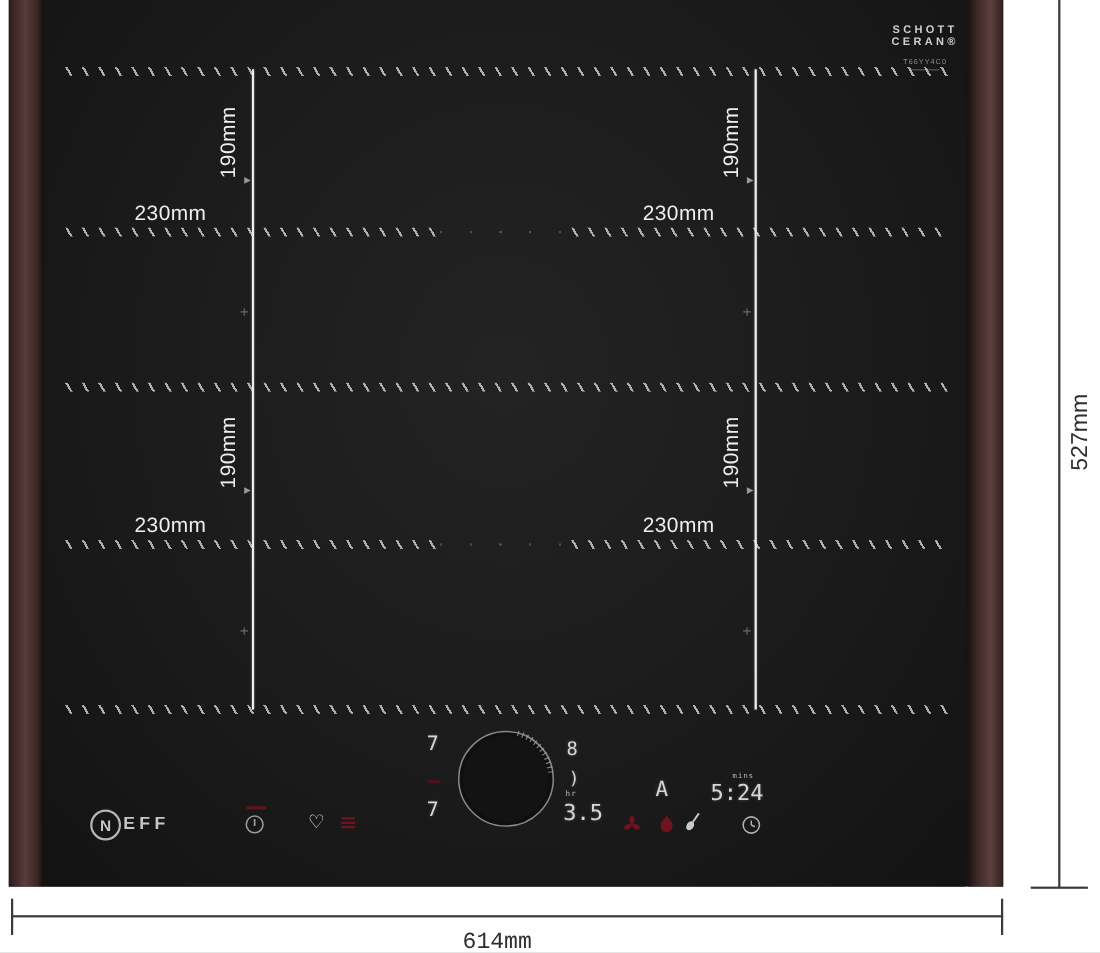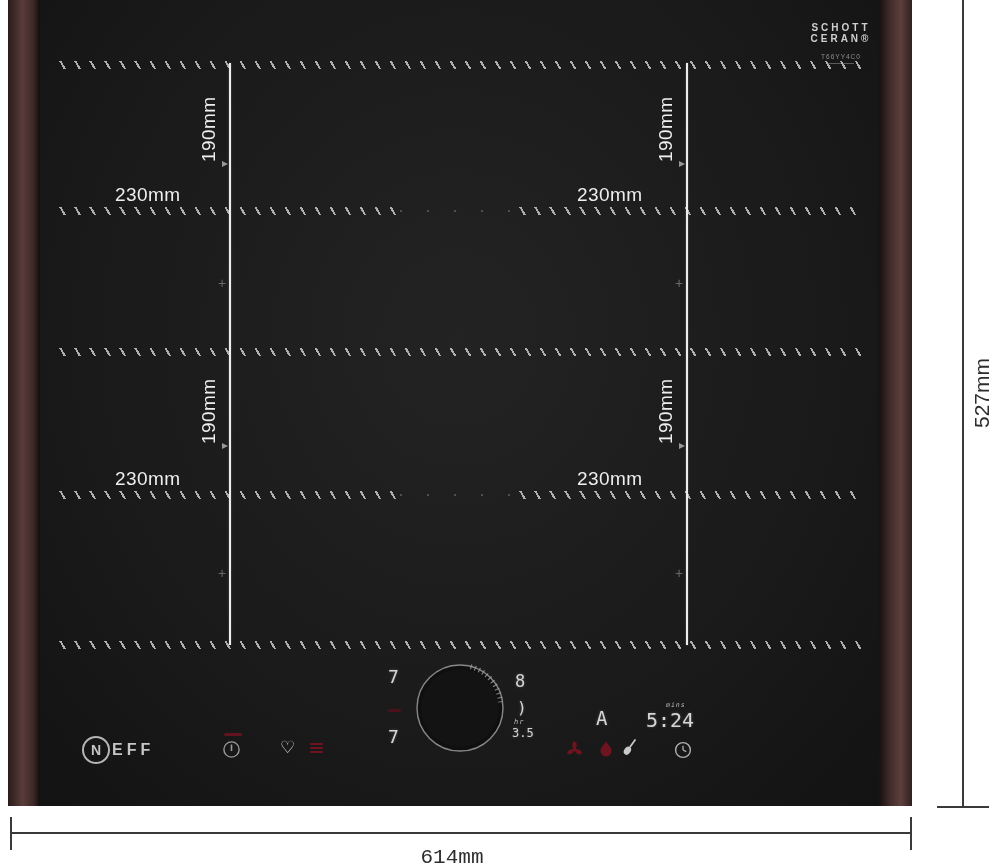--- a/index.html
+++ b/index.html
@@ -20,33 +20,33 @@
          opacity:.85;}
   .dotgap{position:absolute;height:2px;
           background:repeating-linear-gradient(90deg,#5a5a5a 0 2px,transparent 2px 27px);opacity:.8;}
 
   .vline{position:absolute;width:2px;background:#ededed;box-shadow:0 0 2px rgba(255,255,255,.35);}
   .arrow-r{position:absolute;width:0;height:0;border-left:6px solid #b8b8b8;
            border-top:3px solid transparent;border-bottom:3px solid transparent;opacity:.8;}
   .plus{position:absolute;color:#9a9a9a;font-size:14px;opacity:.6;line-height:1;}
 
   .mm{position:absolute;color:#eeeeee;font-size:19px;letter-spacing:.4px;}
-  .mm-h{text-align:left;}
+  .mm-h{text-align:center;}
   .mm-v{writing-mode:vertical-rl;transform:rotate(180deg);text-align:center;}
 
   
   .schott{position:absolute;left:810px;top:22px;width:62px;text-align:center;color:#cfcfcf;}
   .schott .l1,.schott .l2{font-size:10px;font-weight:bold;letter-spacing:3px;line-height:11px;}
   .schott .mdl{margin-top:9px;font-size:6.5px;color:#8f8f8f;letter-spacing:1px;}
   .schott .subline{margin:3px auto 0;width:26px;border-top:1px solid #5c5c5c;}
 
   
   .seg{position:absolute;font-family:"DejaVu Sans Mono",monospace;color:#d6d6d6;
        text-shadow:0 0 3px rgba(255,255,255,.25);}
-  .tiny{position:absolute;font-family:"DejaVu Sans Mono",monospace;color:#bdbdbd;font-size:7px;letter-spacing:1px;font-style:italic;}
+  .tiny{position:absolute;font-family:"DejaVu Sans Mono",monospace;color:#bdbdbd;font-size:7px;letter-spacing:1px;}
   .reddash{position:absolute;background:#6e1420;border-radius:2px;opacity:.85;}
   .icon{position:absolute;}
   .heart{color:#d8d8d8;font-size:17px;line-height:1;}
   .redbars{display:flex;flex-direction:column;gap:2px;}
   .redbars span{display:block;width:13px;height:2px;background:#6e1420;border-radius:1px;}
 
   .nefflogo{position:absolute;left:82px;top:736px;display:flex;align-items:center;color:#c6c6c6;}
   .neffcircle{width:24px;height:24px;border:2.5px solid #b5b5b5;border-radius:50%;
               display:flex;align-items:center;justify-content:center;
               font-weight:bold;font-size:14px;}
@@ -142,21 +142,21 @@
     <svg width="92" height="92" viewBox="0 0 92 92">
       <circle cx="46" cy="46" r="43" fill="#0f0f0f" stroke="#888888" stroke-width="1.4"></circle>
       <circle cx="46" cy="46" r="39" fill="#131313"></circle>
       <path d="M 56.6 4.7 A 41 41 0 0 1 86.6 40.3" fill="none" stroke="#9b9b9b" stroke-width="5" stroke-dasharray="1.2 3.2" opacity="0.8"></path>
     </svg>
   </div>
 
   <div class="seg" style="left:515px;top:671px;font-size:17px;">8</div>
   <div class="seg" style="left:517px;top:698px;font-size:16px;">)</div>
   <div class="tiny" style="left:514px;top:718px;">hr</div>
-  <div class="seg" style="left:512px;top:726px;font-size:12px;">3.5</div>
+  <div class="seg" style="left:512px;top:726px;font-size:20px;">3.5</div>
 
   <div class="seg" style="left:596px;top:707px;font-size:19px;">A</div>
   <div class="tiny" style="left:666px;top:701px;font-size:6.5px;">mins</div>
   <div class="seg" style="left:646px;top:708px;font-size:20px;">5:24</div>
 
   <div class="icon" style="left:566px;top:741px;">
     <svg width="17" height="17" viewBox="0 0 20 20" fill="#6e1420">
       <circle cx="10" cy="10" r="2.2"></circle>
       <ellipse cx="10" cy="4.6" rx="2.6" ry="4"></ellipse>
       <ellipse cx="10" cy="4.6" rx="2.6" ry="4" transform="rotate(120 10 10)"></ellipse>

